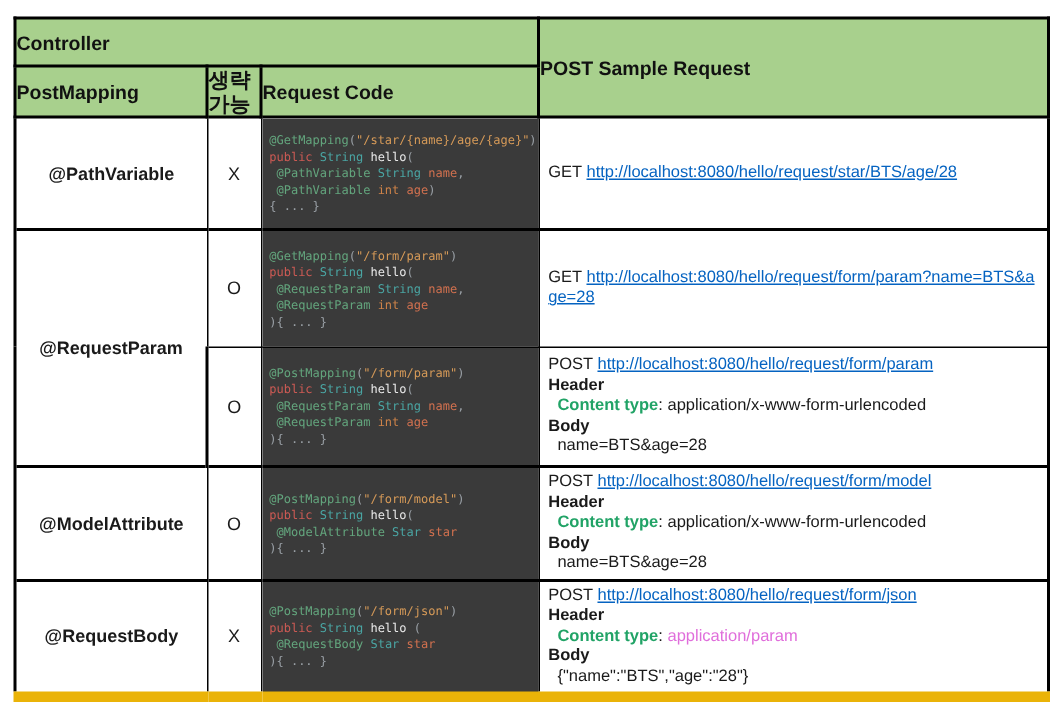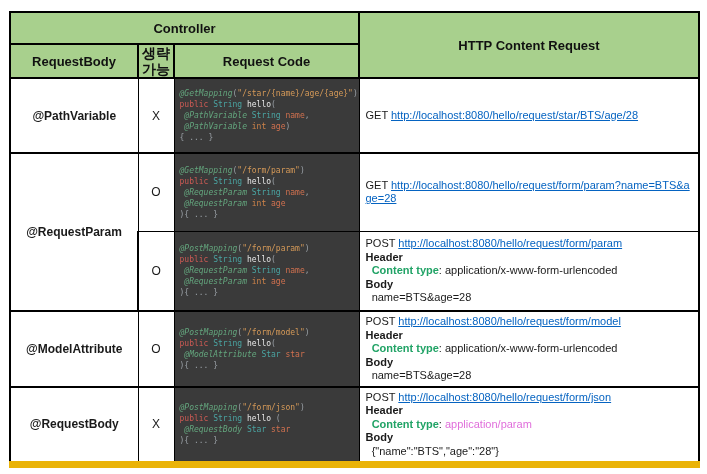--- a/index.html
+++ b/index.html
@@ -7,40 +7,40 @@
     width:707px;height:474px;background:#ffffff;overflow:hidden;
     font-family:"Liberation Sans",sans-serif;color:#1a1a1a;position:relative;
   }
   table{
     border-collapse:collapse;table-layout:fixed;
     margin:11px 0 0 9px;width:689px;
   }
   th{
     background:#A8D08D;border:2px solid #000;
     font-size:13px;font-weight:bold;color:#111;
-    text-align:center;vertical-align:middle;padding:0;
+    text-align:left;vertical-align:middle;padding:0;
   }
   th.omit-header{font-size:14px;line-height:1.15}
   td{border:1px solid #000;padding:0;overflow:hidden}
   tr.group-start > td{border-top:2px solid #000}
   tbody tr:last-child > td{border-bottom:7px solid #eab308}
   td:first-child, th:first-child{border-left:2px solid #000}
   td:last-child, th:last-child{border-right:2px solid #000}
   .ann-cell{
     font-weight:bold;font-size:12px;text-align:center;vertical-align:middle;background:#fff;
   }
   .omit-cell{
     text-align:center;vertical-align:middle;font-size:12px;background:#fff;
   }
   .code-cell{background:#3A3A3A;vertical-align:middle;padding:4px 2px 4px 5px}
   .code-line{
     font-family:"DejaVu Sans Mono",monospace;
     font-size:8px;line-height:11px;white-space:pre;color:#9AA0A6;
   }
-  .tk-ann{color:#63A57D;font-style:italic}
+  .tk-ann{color:#63A57D;}
   .tk-str{color:#D69A58}
   .tk-kw{color:#CC5A54}
   .tk-type{color:#4AA5A3;}
   .tk-fn{color:#E8E8E8}
   .tk-param{color:#D2714F}
   .tk-kw2{color:#CE8349}
   .tk-punct{color:#9AA0A6}
   .http-cell{vertical-align:middle;background:#fff;padding:3px 4px 3px 6px}
   .http-line{
     font-size:11px;line-height:13.5px;white-space:pre-wrap;word-break:break-all;color:#1a1a1a;
@@ -60,24 +60,24 @@
 <table>
   <colgroup>
     <col style="width:128px">
     <col style="width:36px">
     <col style="width:185px">
     <col style="width:340px">
   </colgroup>
   <thead>
     <tr style="height:32px">
       <th colspan="3">Controller</th>
-      <th rowspan="2">HTTP Content Request</th>
+      <th rowspan="2">POST Sample Request</th>
     </tr>
     <tr style="height:31px">
-      <th>RequestBody</th>
+      <th>PostMapping</th>
       <th class="omit-header"><span>생략</span><br><span>가능</span></th>
       <th>Request Code</th>
     </tr>
   </thead>
   <tbody>
       <tr class="group-start" style="height: 75px;">
         <td class="ann-cell" rowspan="1">@PathVariable</td>
         <td class="omit-cell">X</td>
         <td class="code-cell">
           <div class="code-line"><span class="tk-ann">@GetMapping</span><span class="tk-punct">(</span><span class="tk-str">"/star/{name}/age/{age}"</span><span class="tk-punct">)</span></div>

